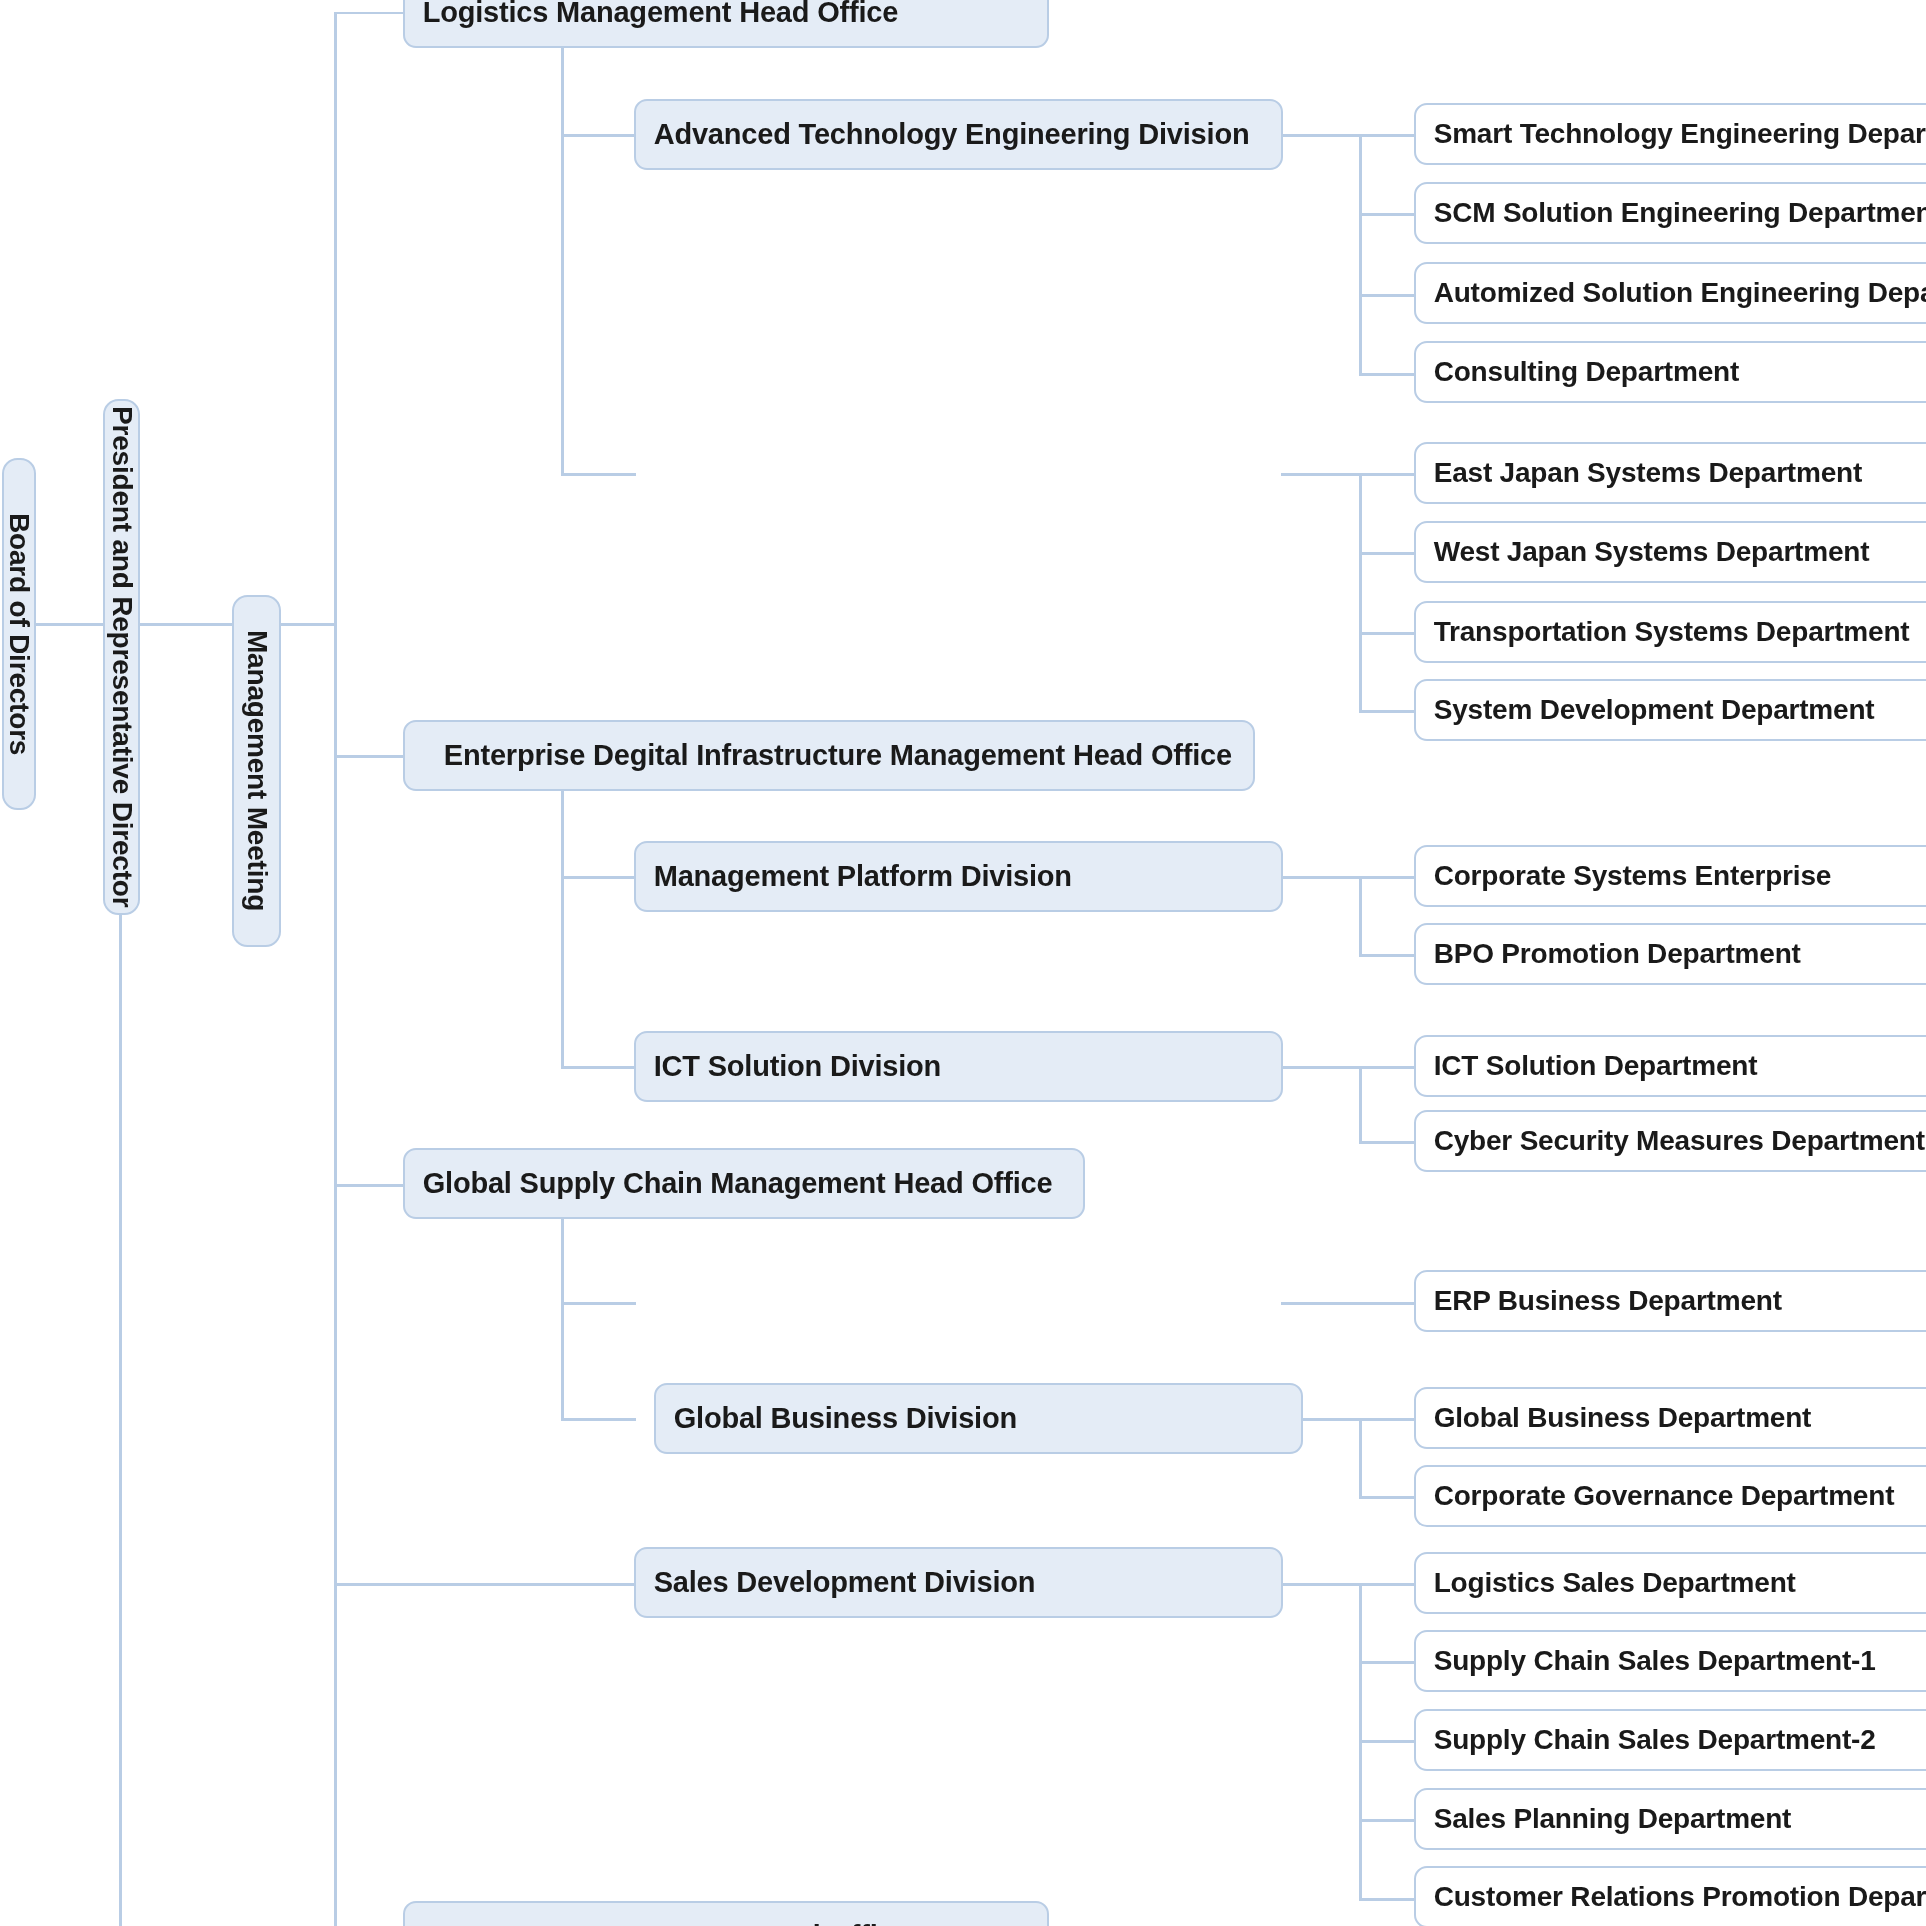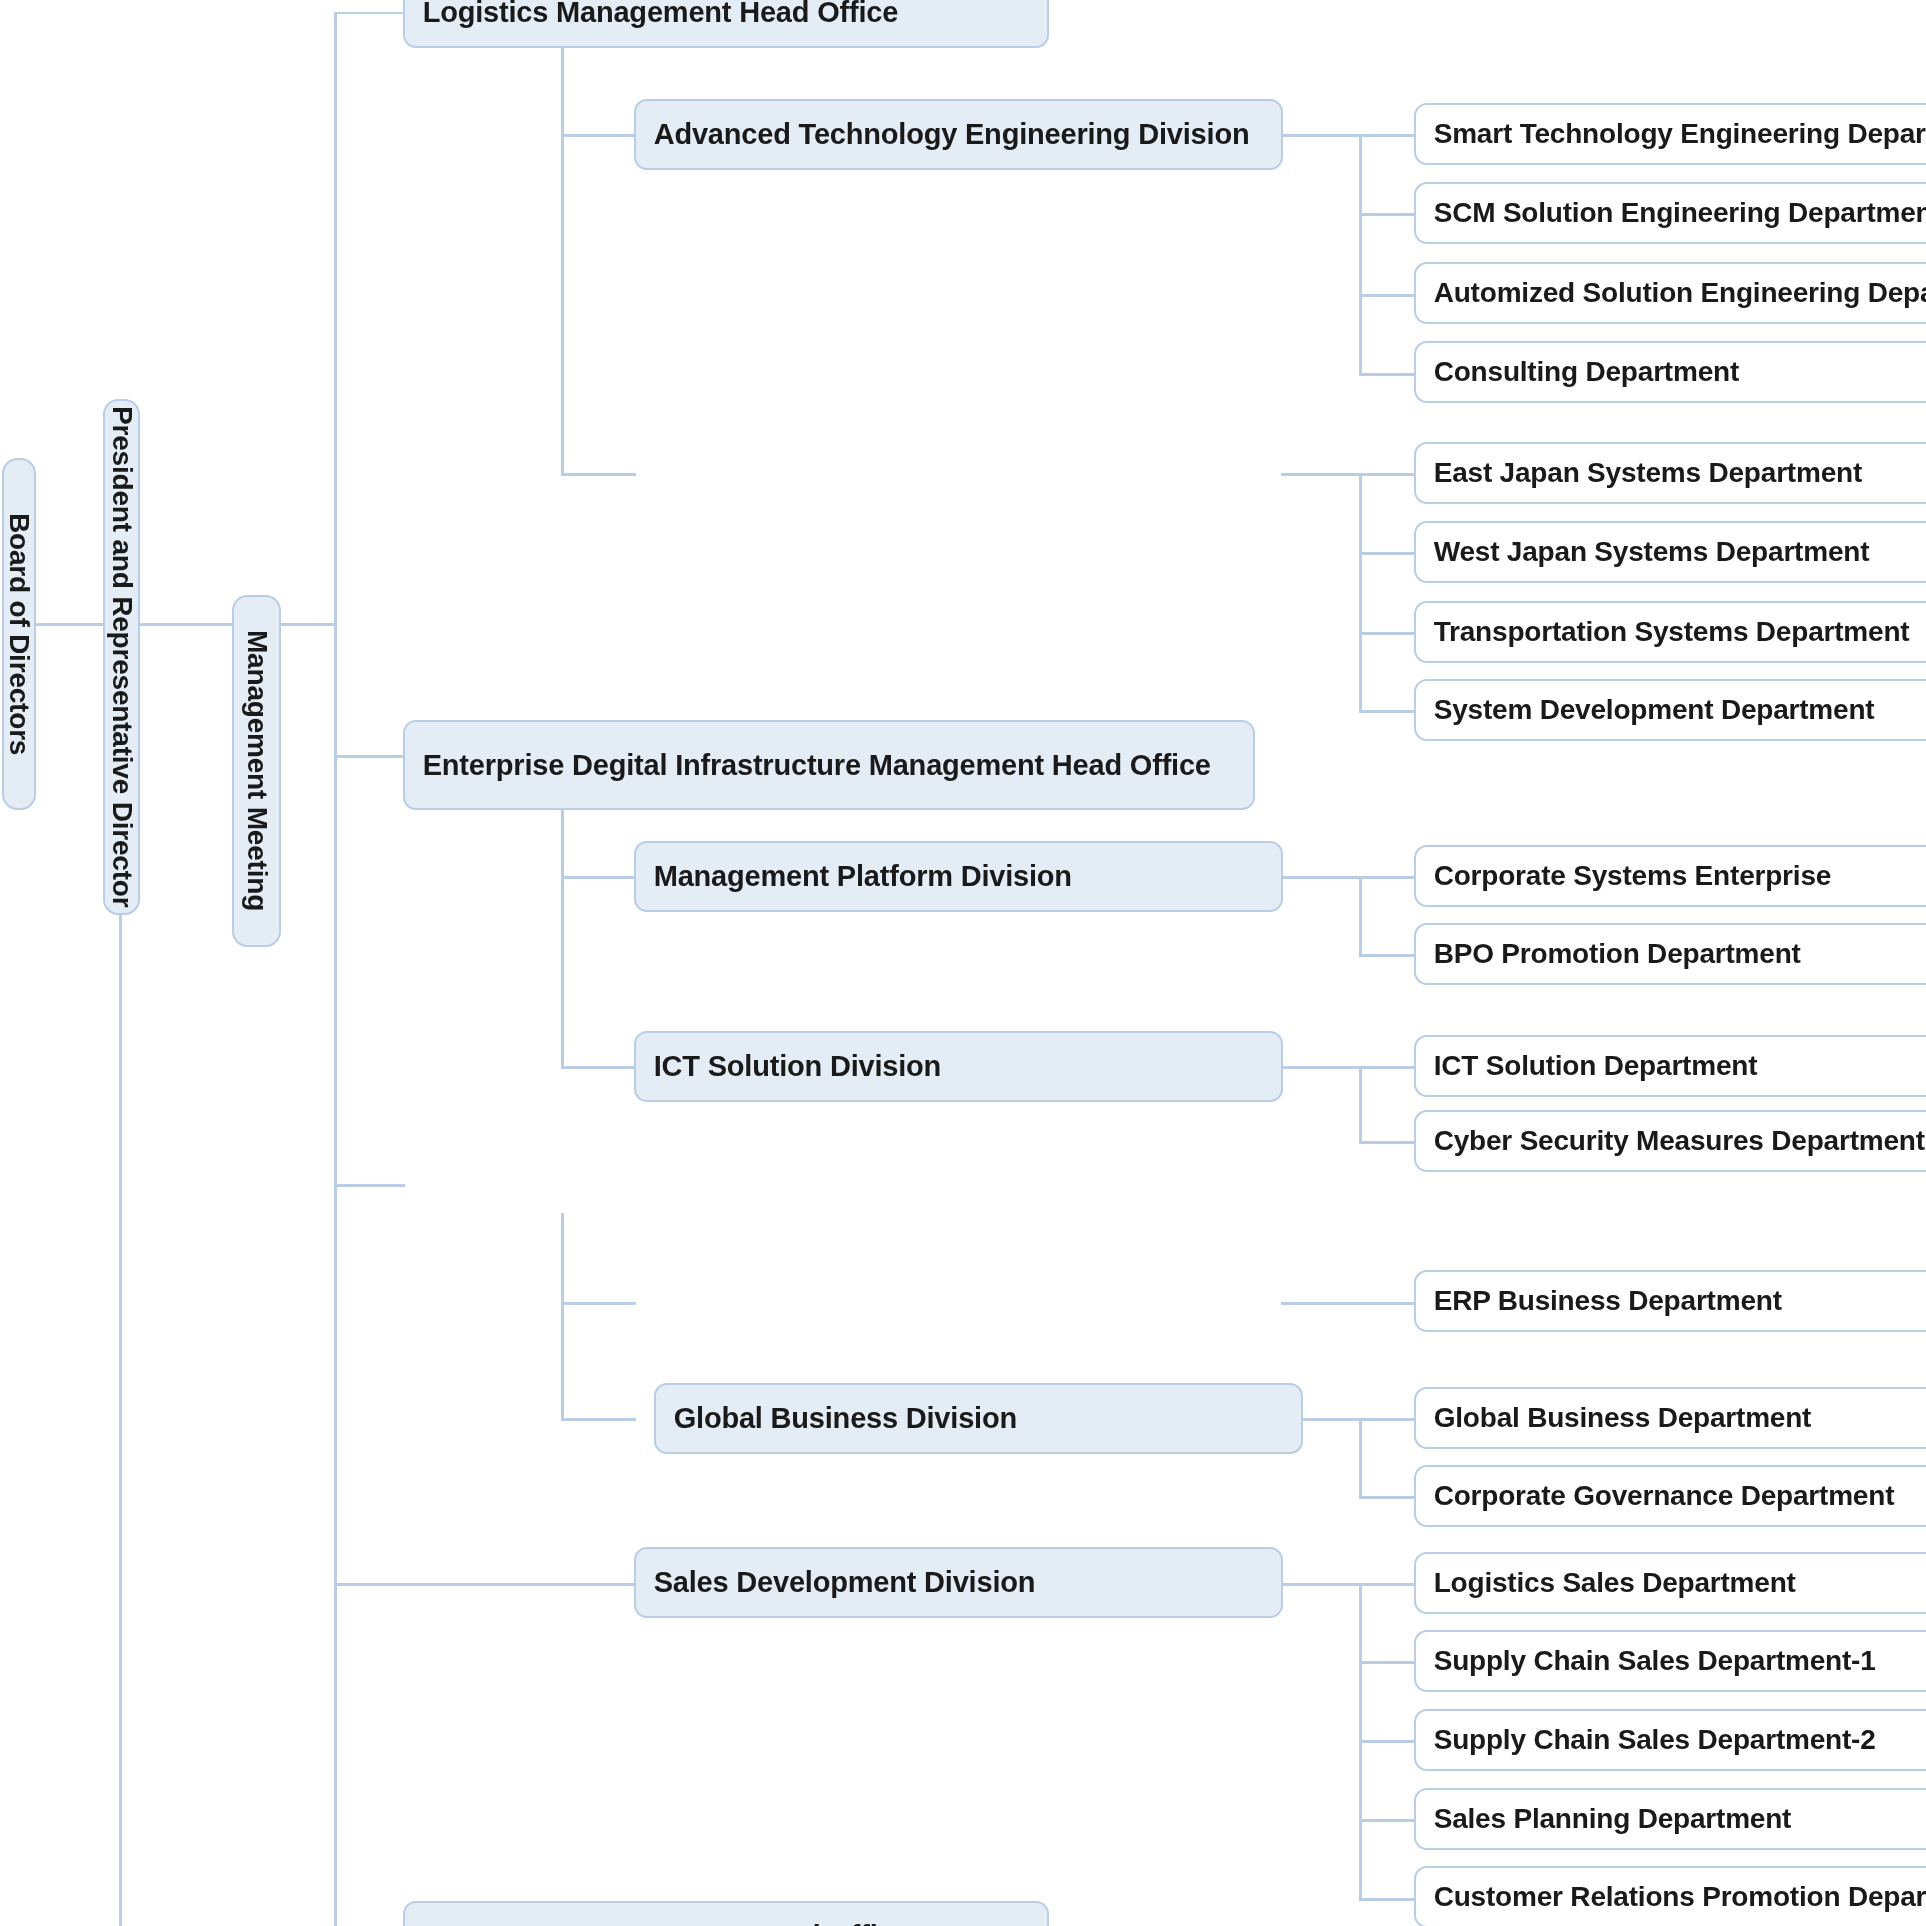--- a/index.html
+++ b/index.html
@@ -132,24 +132,27 @@
   </div>
 
   <div class="node shaded vert f-left" style="left:232px; top:595px; width:49px; height:352px;">
     <span class="lbl">Management Meeting</span>
   </div>
 
   <div class="node shaded f-ho" style="left:403px; top:-23px; width:646px; height:71px;">
     <span class="lbl">Logistics Management Head Office</span>
   </div>
 
-  <div class="node shaded f-ho" style="left:403px; top:720px; width:852px; height:90px;">
+  <div class="node shaded f-ho" style="left:403px; top:720px; width:852px; height:71px;justify-content:center;">
     <span class="lbl">Enterprise Degital Infrastructure Management Head Office</span>
   </div>
 
+  <div class="node shaded f-ho" style="left:403px; top:1148px; width:682px; height:71px;">
+    <span class="lbl">Global Supply Chain Management Head Office</span>
+  </div>
 
   <div class="node shaded f-ho" style="left:403px; top:1901px; width:646px; height:71px;">
     <span class="lbl">Corporate Management Head Office</span>
   </div>
 
   <div class="node shaded f-div" style="left:634px; top:99px; width:649px; height:71px;">
     <span class="lbl">Advanced Technology Engineering Division</span>
   </div>
 
 

